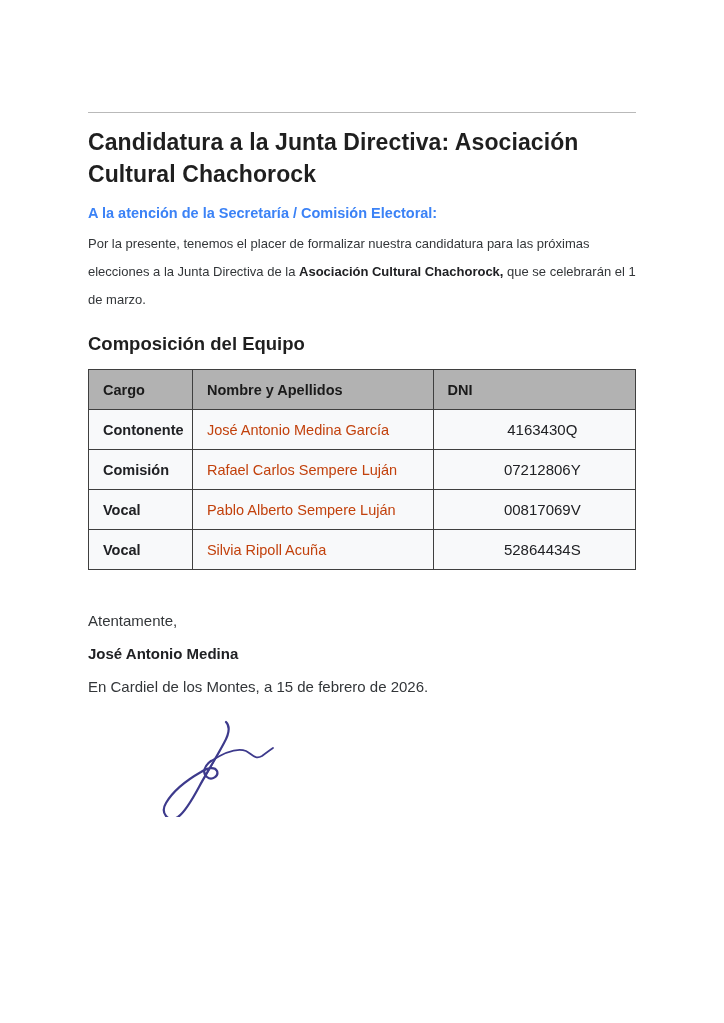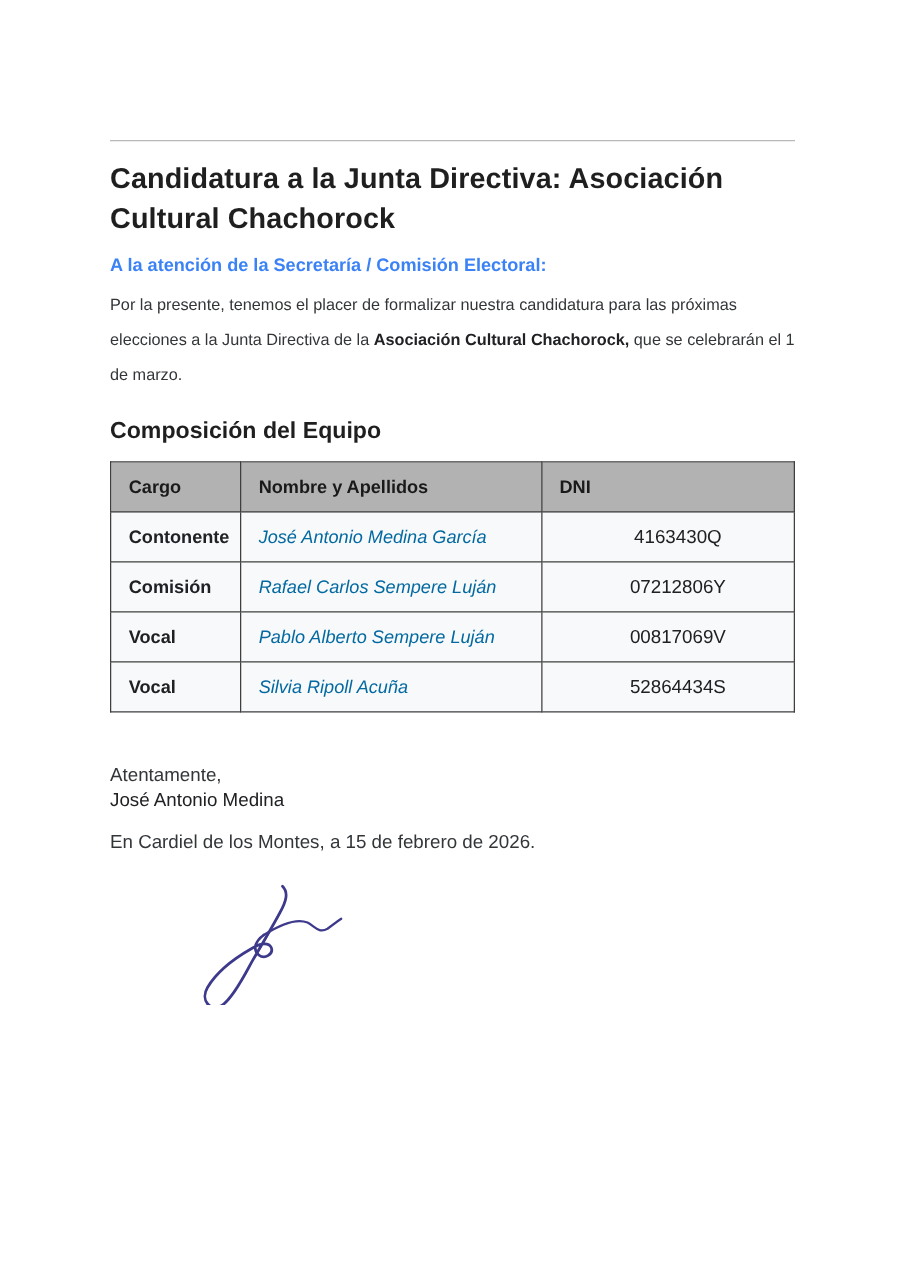--- a/index.html
+++ b/index.html
@@ -70,32 +70,33 @@
     font-size: 14.5px;
   }
   .team-table th {
     background: #b2b2b2;
     text-align: left;
     font-weight: bold;
     color: #1a1a1a;
   }
   .team-table td { background: #f8f9fa; }
   td.cell-cargo  { font-weight: bold; color: #202124; }
-  td.cell-nombre { color: #0369a1; font-style: italic; }
+  td.cell-nombre { color: #c2410c; }
   td.cell-dni    { text-align: center; color: #202124; font-size: 15px; padding-left: 24px; }
   .closing {
     margin-top: 41px;
     font-size: 15px;
     line-height: 20px;
     color: #333639;
   }
   .signer-name {
+    margin-top: 13px;
     font-size: 15px;
     line-height: 20px;
-    font-weight: normal;
+    font-weight: bold;
     color: #202124;
   }
   .place-date {
     margin-top: 13px;
     font-size: 15px;
     line-height: 20px;
     color: #333639;
   }
   .signature-wrap {
     margin-top: 20px;

